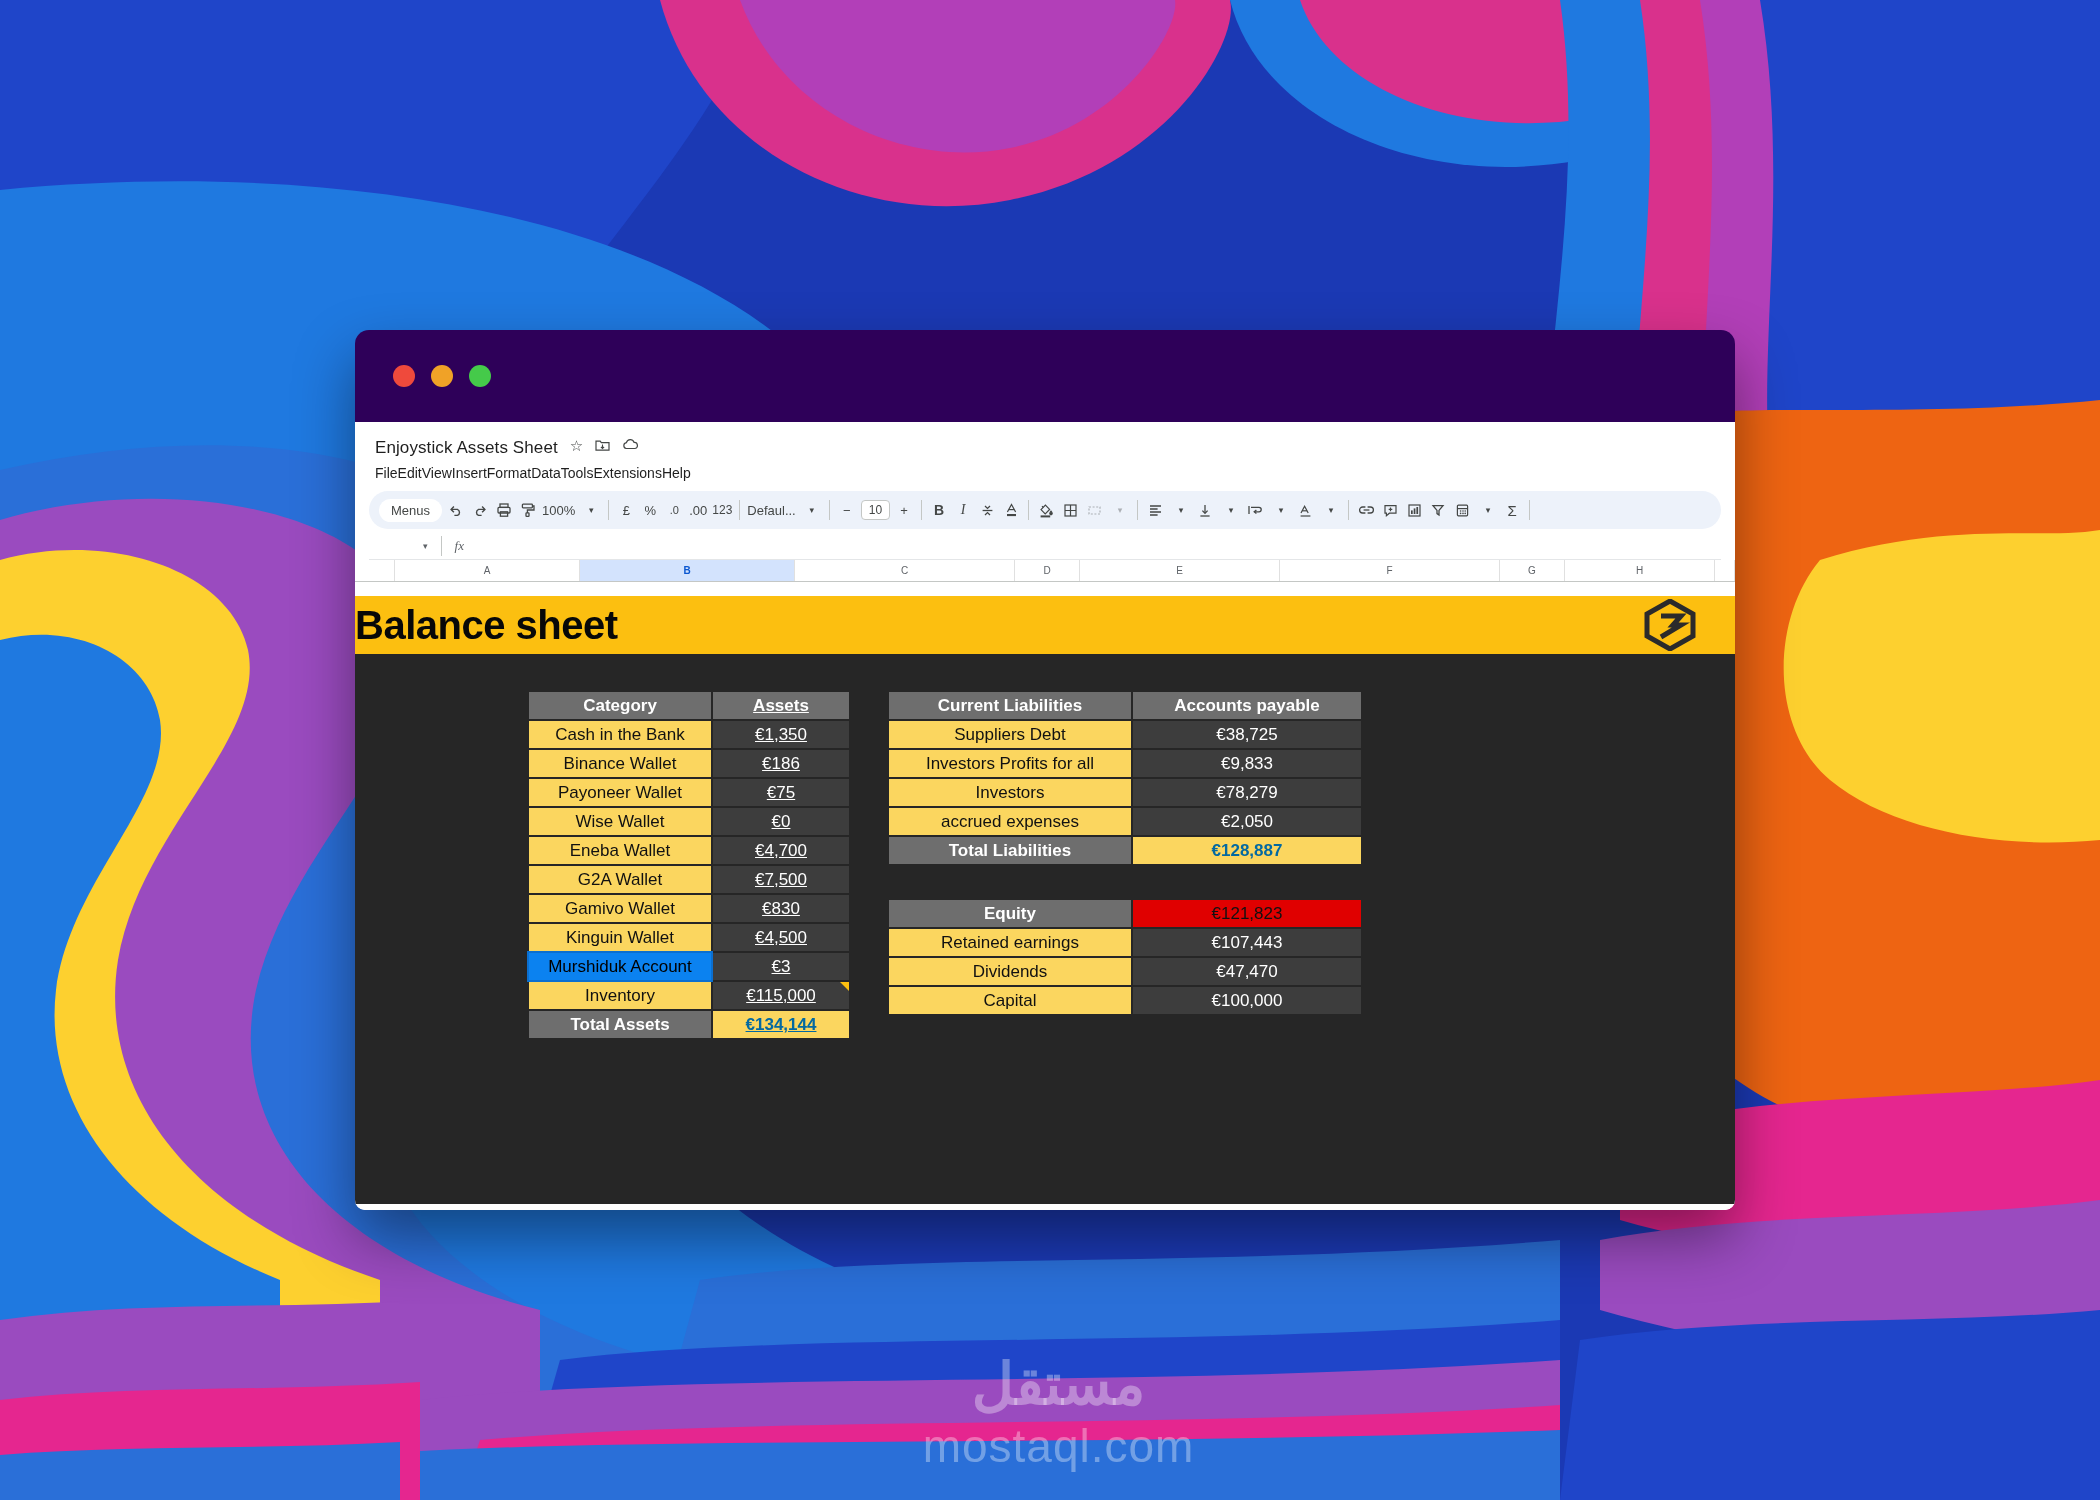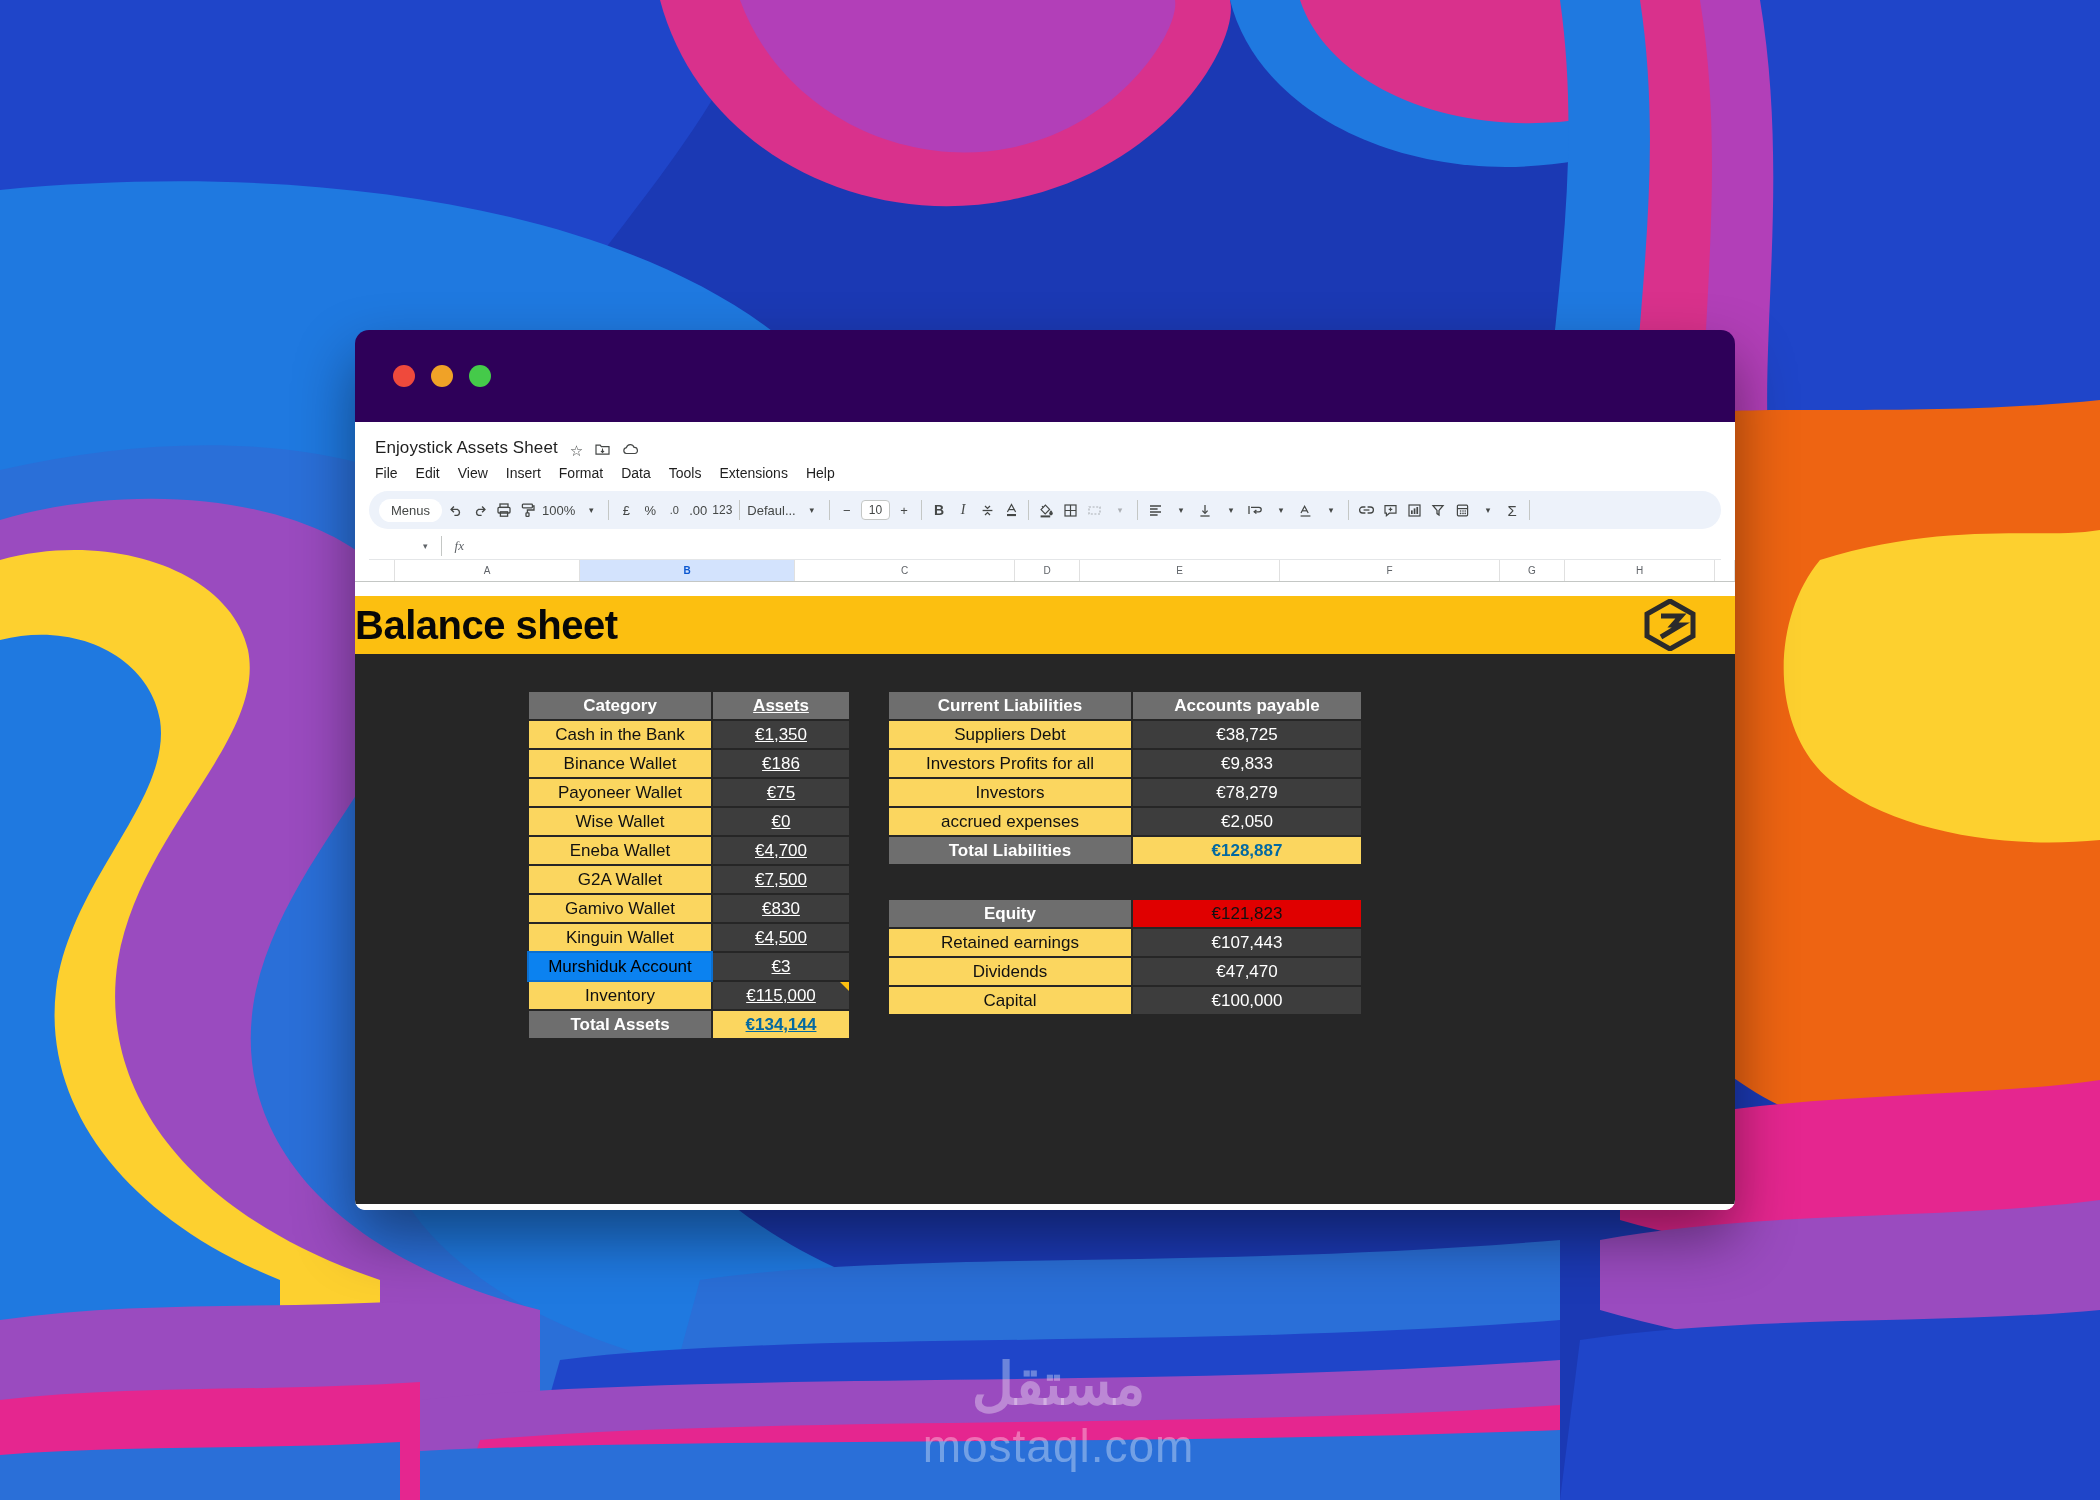--- a/index.html
+++ b/index.html
@@ -46,24 +46,24 @@
     gap: 16px;
   }
   .dot { width: 22px; height: 22px; border-radius: 50%; }
   .dot.red { background: #ef4a3c; }
   .dot.amber { background: #f0a227; }
   .dot.green { background: #45ca4a; }
 
   
   #app { background: #fff; height: 788px; }
   #doc-head { padding: 16px 20px 0 20px; }
-  #doc-title-row { display: flex; align-items: flex-end; gap: 12px; }
+  #doc-title-row { display: flex; align-items: flex-start; gap: 12px; }
   #doc-title { font-size: 17px; color: #1f1f1f; letter-spacing: .1px; }
   .head-icon { color: #444746; font-size: 15px; line-height: 1; }
-  #menubar { display: flex; gap: 18px; margin-top: 7px; font-size: 14px; color: #1f1f1f; }
+  #menubar { display: flex; margin-top: 7px; font-size: 14px; color: #1f1f1f; }
   #menubar span { cursor: default; }
 
   #toolbar {
     margin: 10px 14px 0 14px;
     height: 38px;
     background: #edf2fa;
     border-radius: 19px;
     display: flex;
     align-items: center;
     padding: 0 10px;

